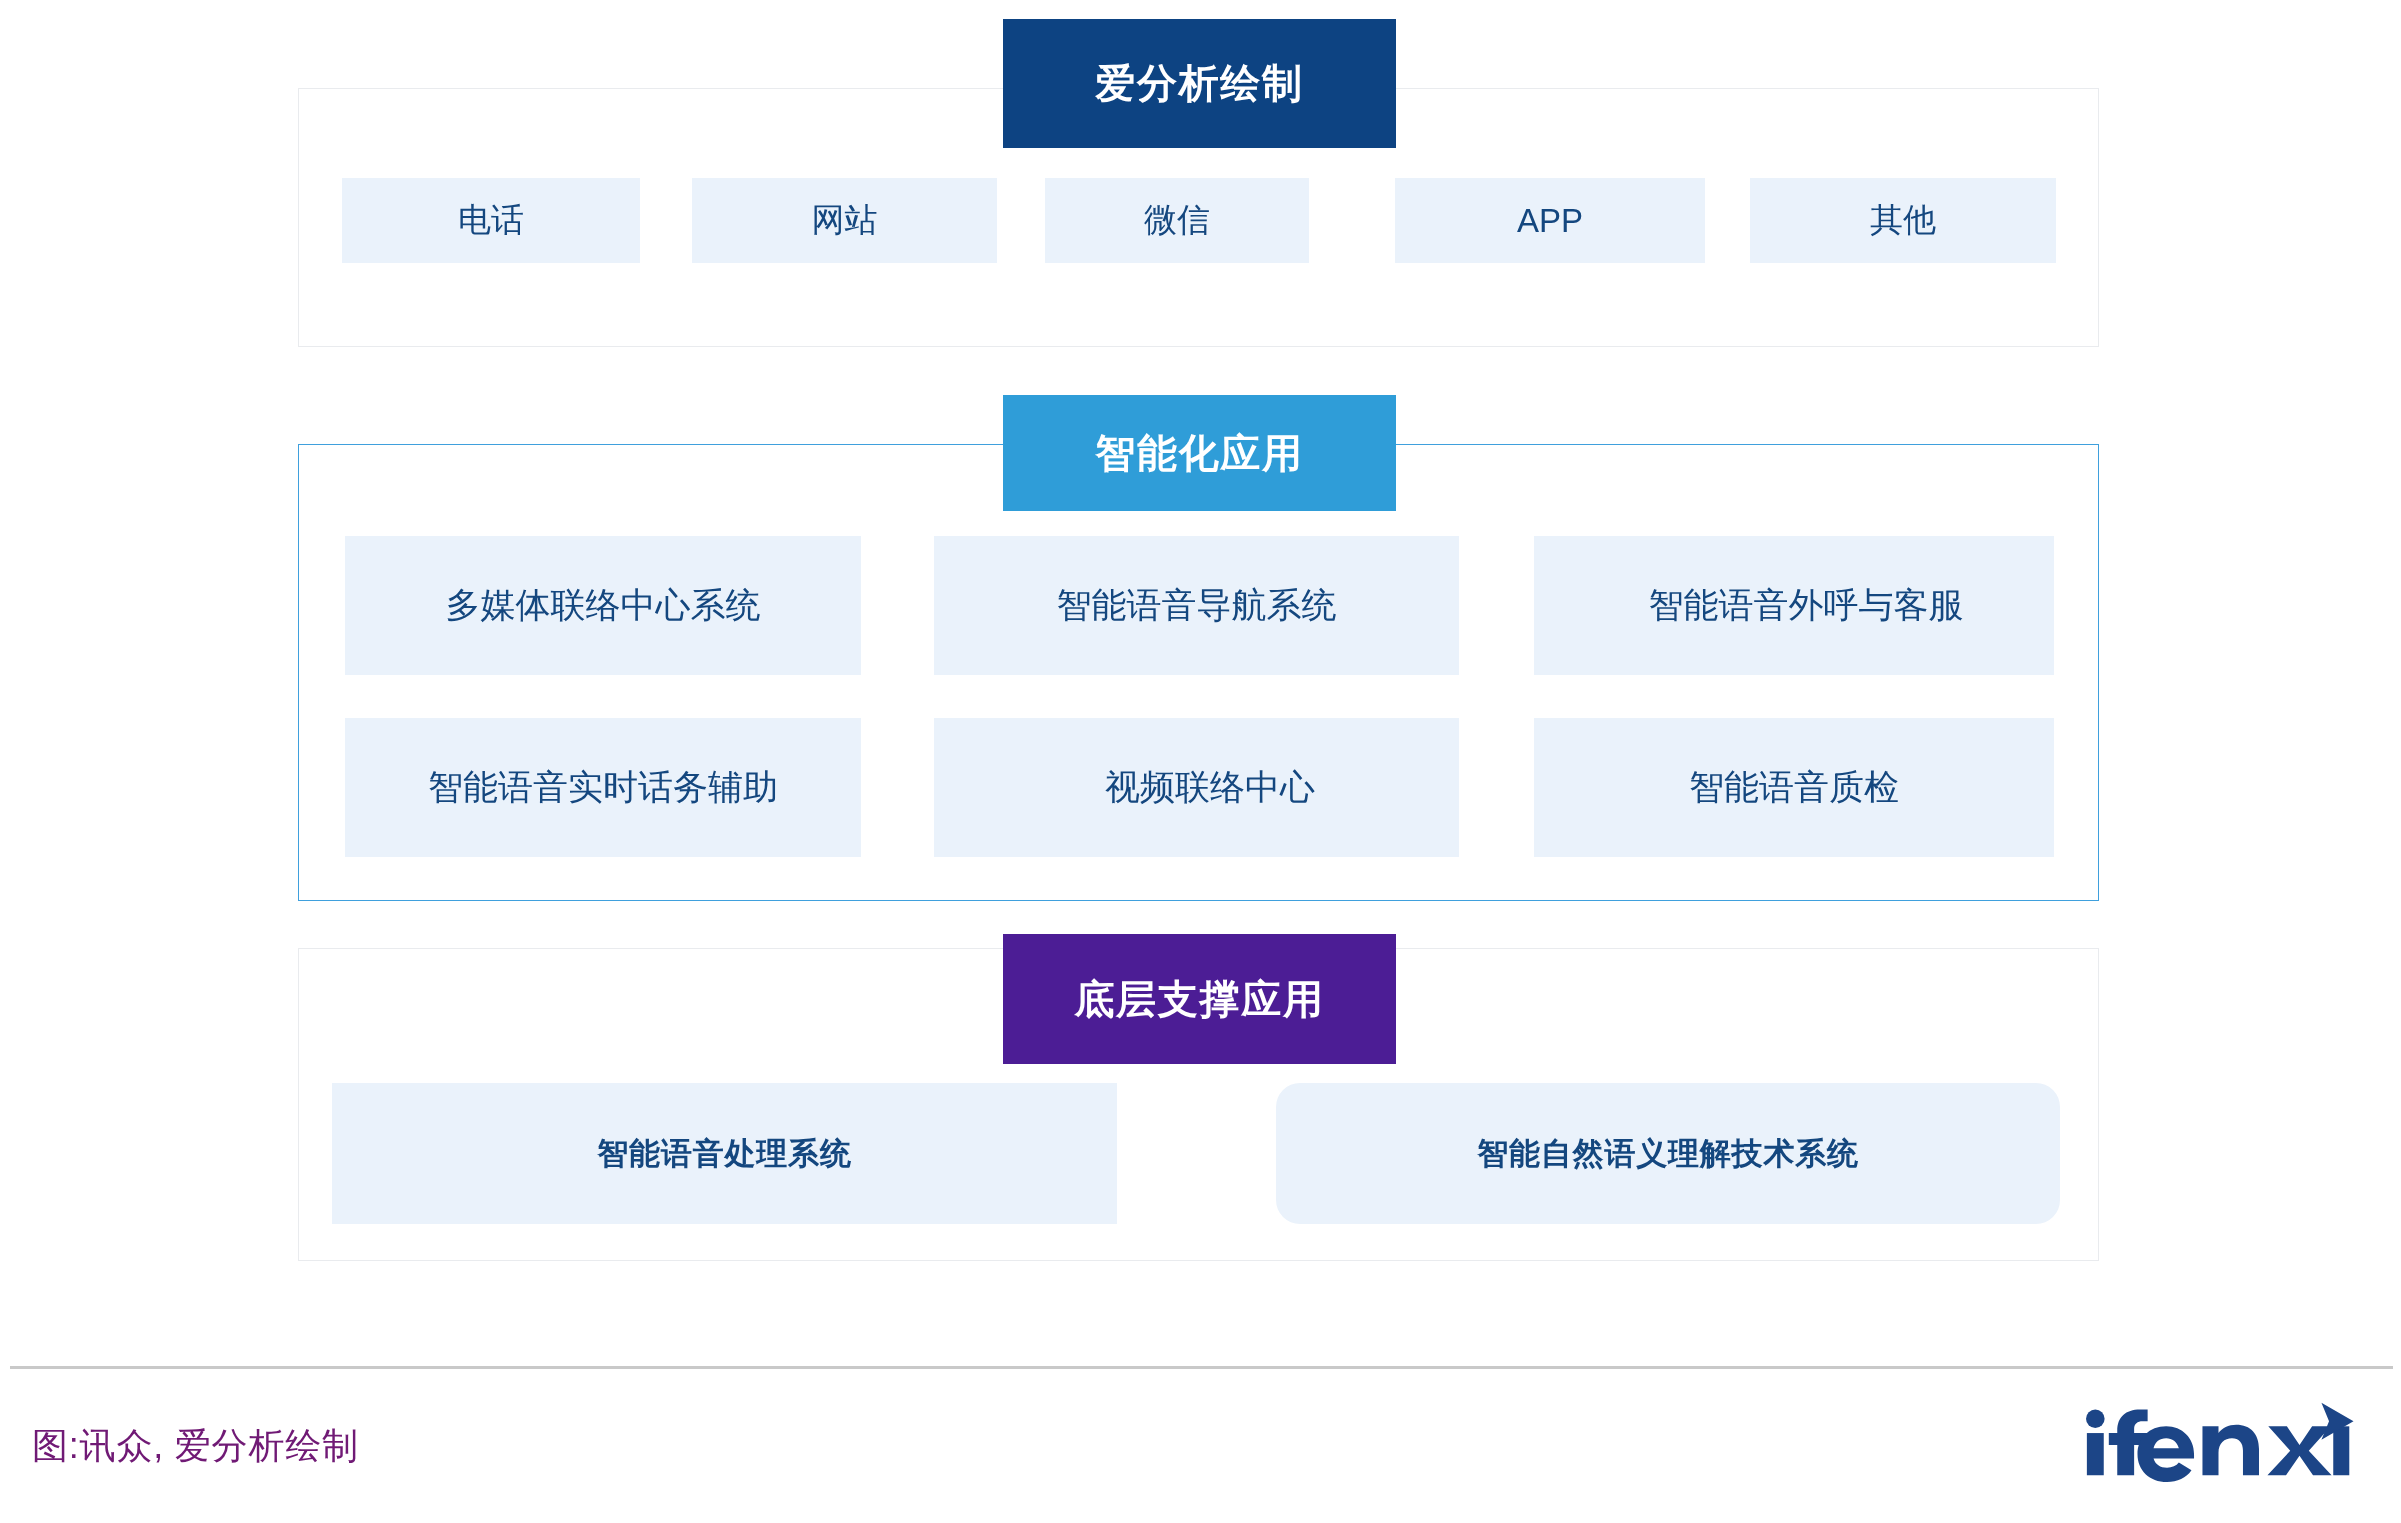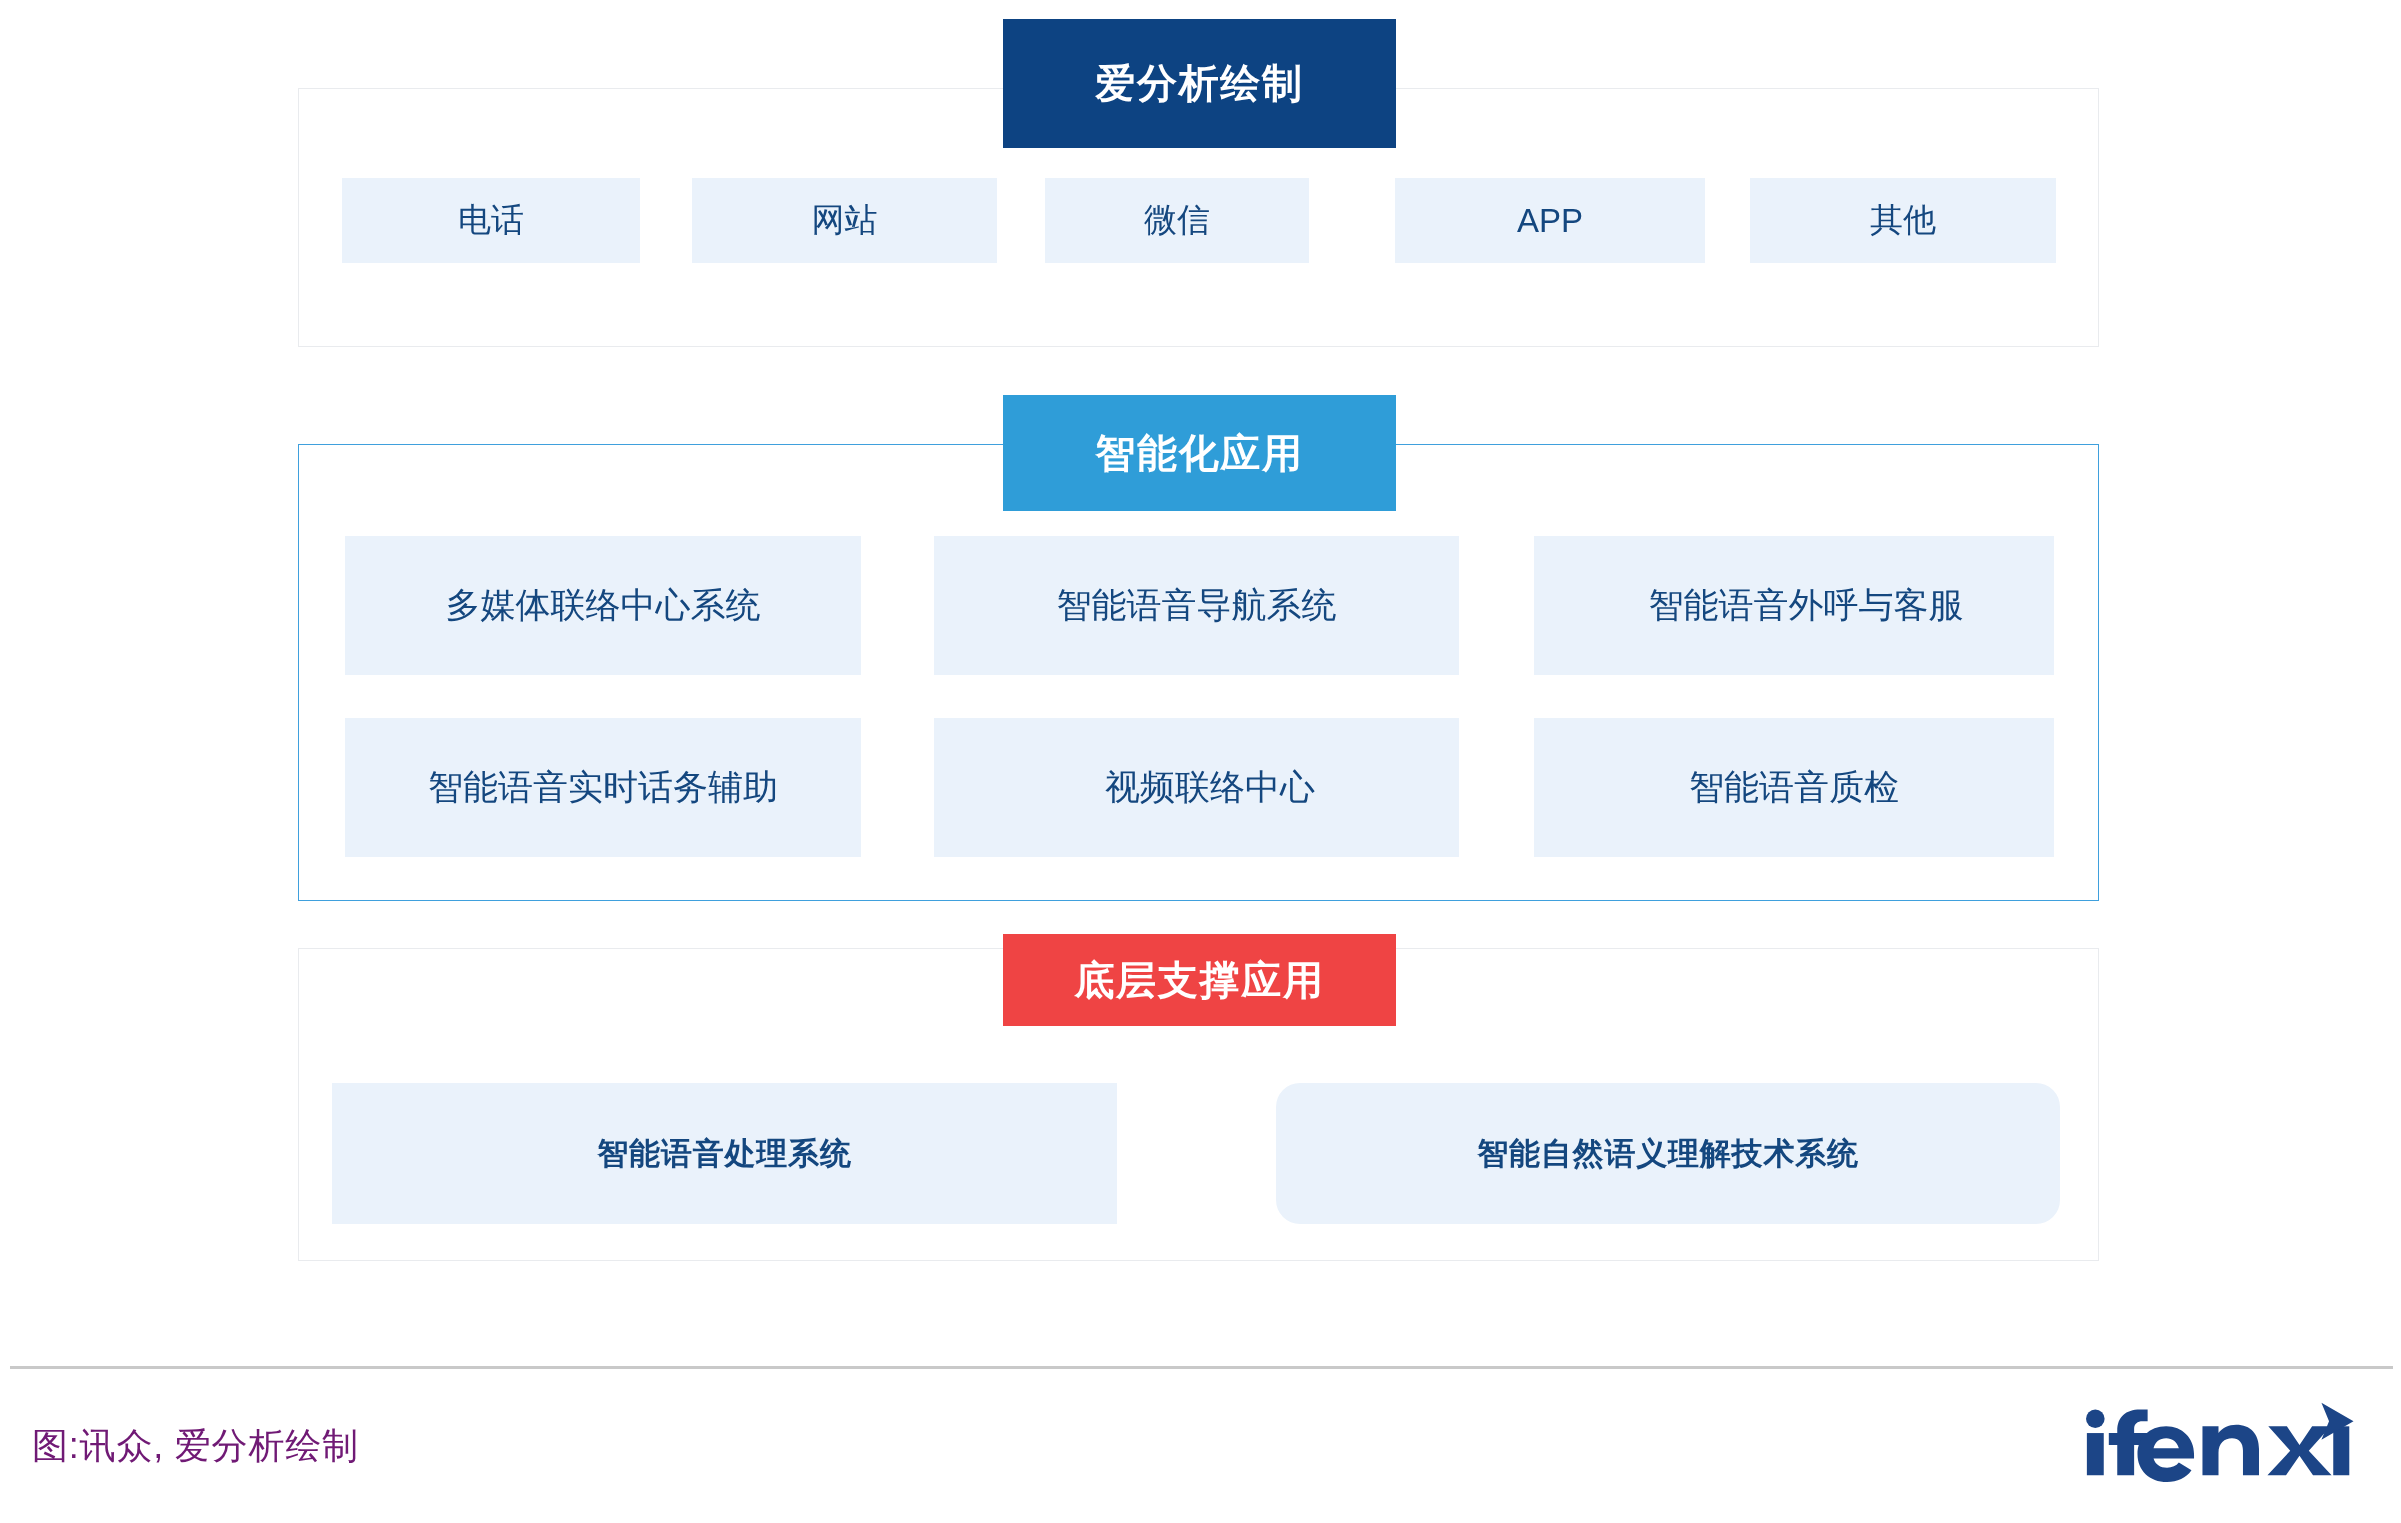--- a/index.html
+++ b/index.html
@@ -74,22 +74,22 @@
     top: 395px;
     width: 393px;
     height: 116px;
     background: #2f9dd8;
     font-size: 40px;
   }
   .section-header--foundation {
     left: 1003px;
     top: 934px;
     width: 393px;
-    height: 92px;
-    background: #ef4444;
+    height: 130px;
+    background: #4c1d95;
     font-size: 40px;
   }
 
   
   .box {
     position: absolute;
     box-sizing: border-box;
     display: flex;
     align-items: center;
     justify-content: center;

